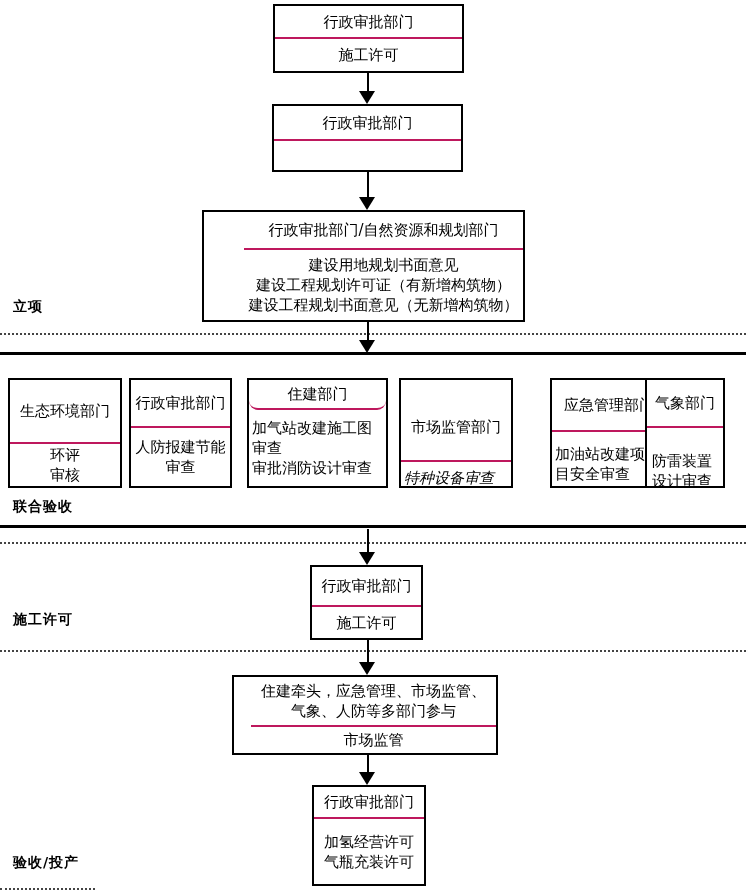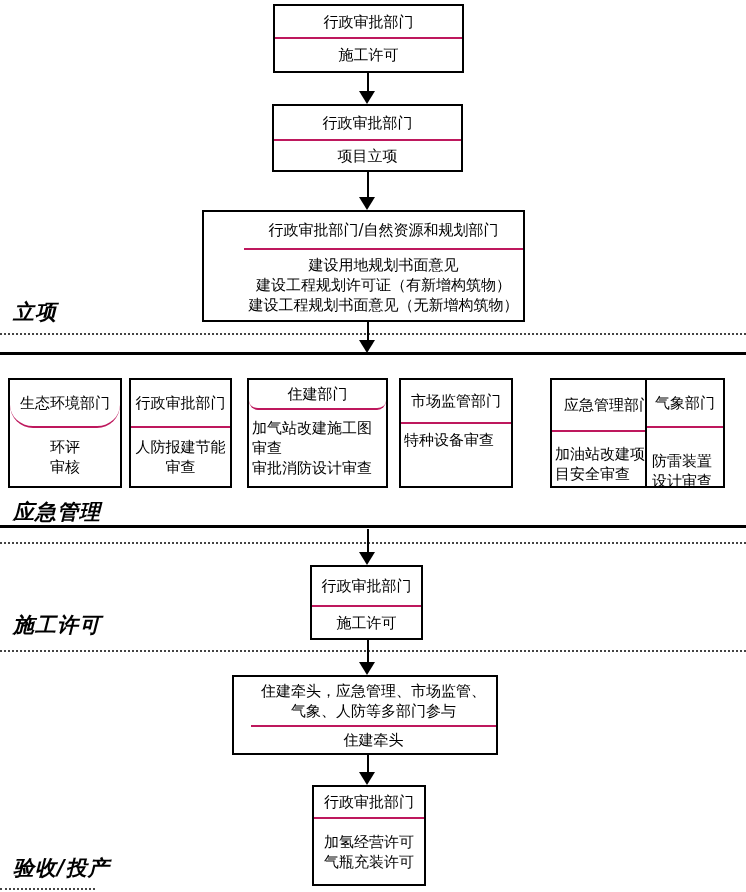--- a/index.html
+++ b/index.html
@@ -23,94 +23,93 @@
   }
   .bd.left{justify-content:flex-start;text-align:left;padding-left:3px;}
   .vline{position:absolute;width:2px;background:#000;}
   .ahead{
     position:absolute;width:0;height:0;
     border-left:8px solid transparent;border-right:8px solid transparent;
     border-top:13px solid #000;
   }
   .dashline{position:absolute;left:0;width:746px;border-top:2px dotted #444;height:0;}
   .thickline{position:absolute;left:0;width:746px;height:3px;background:#000;}
-  .slabel{position:absolute;font-weight:bold;font-size:21px;letter-spacing:1px;font-style:italic;}
+  .slabel{position:absolute;font-weight:bold;font-size:14px;letter-spacing:1px;}
 </style>
 </head>
 <body>
 
 <div class="canvas">
 
   <div class="fbox" style="left:273px;top:4px;width:191px;height:69px;">
     <div class="hd" style="height:33px;">行政审批部门</div>
     <div class="bd">施工许可</div>
   </div>
 
   <div class="vline" style="left:367px;top:73px;height:19px;"></div>
   <div class="ahead" style="left:359px;top:91px;"></div>
 
   <div class="fbox" style="left:272px;top:104px;width:191px;height:68px;">
     <div class="hd" style="height:35px;">行政审批部门</div>
-    <div class="bd">项目立项</div>
   </div>
 
   <div class="vline" style="left:367px;top:172px;height:25px;"></div>
   <div class="ahead" style="left:359px;top:197px;"></div>
 
   <div class="fbox" style="left:202px;top:210px;width:323px;height:112px;padding-left:40px;">
     <div class="hd" style="height:38px;">行政审批部门/自然资源和规划部门</div>
     <div class="bd">建设用地规划书面意见
 建设工程规划许可证（有新增构筑物）
 建设工程规划书面意见（无新增构筑物）</div>
   </div>
 
   <div class="slabel" style="left:13px;top:298px;">立项</div>
 
   <div class="dashline" style="top:333px;"></div>
   <div class="vline" style="left:367px;top:322px;height:18px;"></div>
   <div class="ahead" style="left:359px;top:340px;"></div>
   <div class="thickline" style="top:352px;"></div>
 
   <div class="fbox" style="left:8px;top:378px;width:114px;height:110px;">
-    <div class="hd" style="height:48px;border-radius:23px;">生态环境部门</div>
+    <div class="hd" style="height:64px;">生态环境部门</div>
     <div class="bd">环评
 审核</div>
   </div>
 
   <div class="fbox" style="left:129px;top:378px;width:103px;height:110px;">
     <div class="hd" style="height:48px;">行政审批部门</div>
     <div class="bd">人防报建节能
 审查</div>
   </div>
 
   <div class="fbox" style="left:247px;top:378px;width:141px;height:110px;">
     <div class="hd" style="height:30px;border-radius:9px;">住建部门</div>
     <div class="bd left">加气站改建施工图
 审查
 审批消防设计审查</div>
   </div>
 
   <div class="fbox" style="left:399px;top:378px;width:114px;height:110px;">
-    <div class="hd" style="height:44px;">市场监管部门</div>
-    <div class="bd left" style="align-items:flex-start;padding-top:6px;">特种设备审查</div>
+    <div class="hd" style="height:68px;margin-top:14px;">市场监管部门</div>
+    <div class="bd left" style="align-items:flex-start;padding-top:6px;font-style:italic;">特种设备审查</div>
   </div>
 
   <div class="fbox" style="left:550px;top:378px;width:118px;height:110px;">
     <div class="hd" style="height:52px;">应急管理部门</div>
     <div class="bd left" style="align-items:flex-start;padding-top:12px;">加油站改建项
 目安全审查</div>
   </div>
 
   <div class="fbox" style="left:645px;top:378px;width:80px;height:110px;">
     <div class="hd" style="height:48px;">气象部门</div>
     <div class="bd left" style="padding-left:5px;margin-top:23px;">防雷装置
 设计审查</div>
   </div>
 
-  <div class="slabel" style="left:13px;top:498px;">应急管理</div>
+  <div class="slabel" style="left:13px;top:498px;">联合验收</div>
 
   <div class="thickline" style="top:525px;"></div>
   <div class="dashline" style="top:542px;"></div>
 
   <div class="vline" style="left:367px;top:529px;height:23px;"></div>
   <div class="ahead" style="left:359px;top:552px;"></div>
 
   <div class="fbox" style="left:310px;top:565px;width:113px;height:75px;">
     <div class="hd" style="height:40px;">行政审批部门</div>
     <div class="bd">施工许可</div>
@@ -119,21 +118,21 @@
   <div class="slabel" style="left:13px;top:611px;">施工许可</div>
 
   <div class="dashline" style="top:650px;"></div>
 
   <div class="vline" style="left:367px;top:640px;height:22px;"></div>
   <div class="ahead" style="left:359px;top:662px;"></div>
 
   <div class="fbox" style="left:232px;top:675px;width:266px;height:80px;padding-left:17px;">
     <div class="hd" style="height:50px;">住建牵头，应急管理、市场监管、
 气象、人防等多部门参与</div>
-    <div class="bd">住建牵头</div>
+    <div class="bd">市场监管</div>
   </div>
 
   <div class="vline" style="left:367px;top:755px;height:17px;"></div>
   <div class="ahead" style="left:359px;top:772px;"></div>
 
   <div class="fbox" style="left:312px;top:785px;width:114px;height:101px;">
     <div class="hd" style="height:32px;">行政审批部门</div>
     <div class="bd">加氢经营许可
 气瓶充装许可</div>
   </div>

